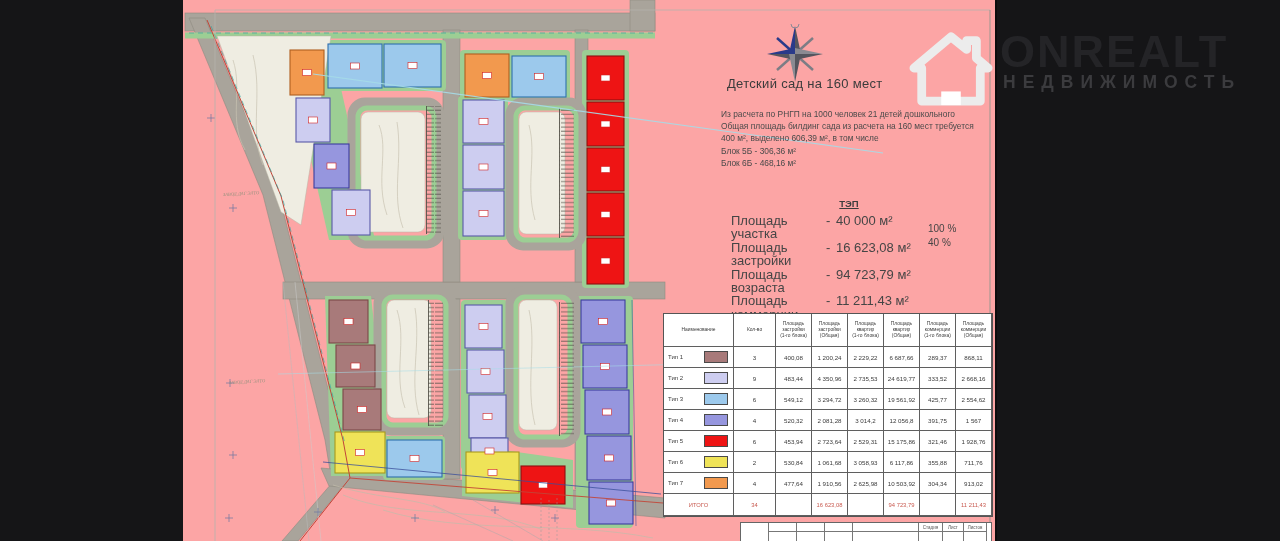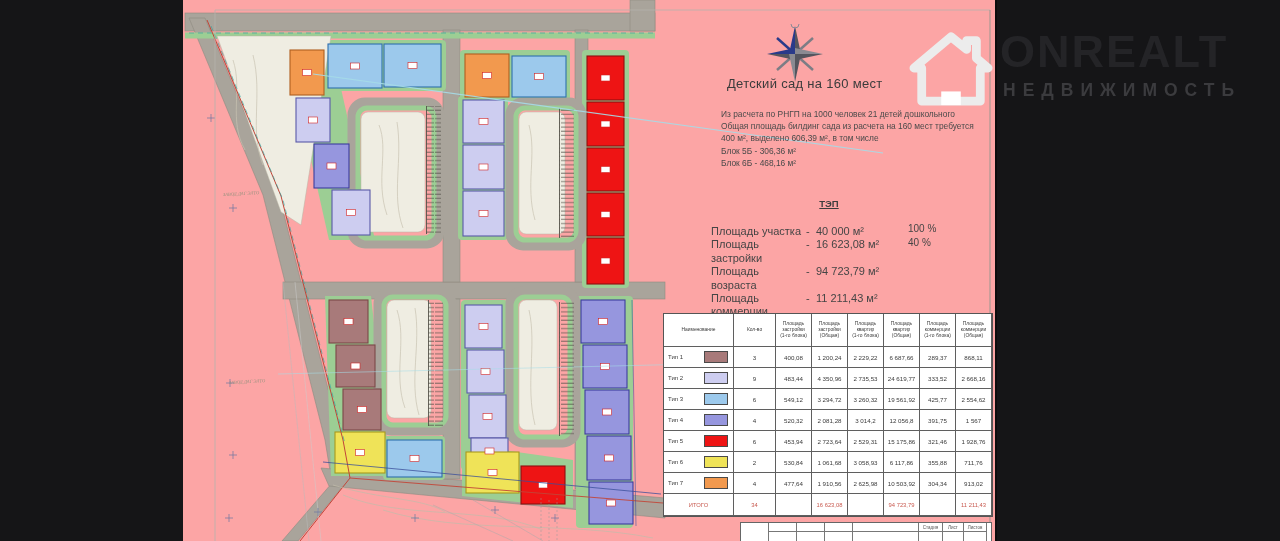--- a/index.html
+++ b/index.html
@@ -25,23 +25,23 @@
   .ring-green{fill:none;stroke:var(--green);stroke-width:5}
   .road{fill:var(--road);stroke:#8f8b81;stroke-width:0.6}
   .contour{fill:none;stroke:#c9c3b2;stroke-width:0.7}
   .squig{fill:none;stroke:#c2bcab;stroke-width:0.7}
   .bench{stroke:#6b76a0;stroke-width:0.7}
   .sitelbl{font-family:"Liberation Serif",serif;font-style:italic;font-size:4.6px;fill:#98927f}
   
   .abs{position:absolute}
   #kg-title{left:544px;top:76px;font-size:13px;color:#3b3b3b;letter-spacing:.3px;white-space:nowrap}
   #kg-text{left:538px;top:108px;width:262px;font-size:8.4px;line-height:12.2px;color:#4a4a4a}
-  #tep{left:528px;top:198px;width:260px;color:#454545}
+  #tep{left:548px;top:198px;width:260px;color:#454545}
   #tep-title{margin-left:105px;font-weight:bold;font-size:9.5px;text-decoration:underline;color:#3c3c3c;width:26px;text-align:center}
-  #tep-rows{margin-top:16px;display:grid;grid-template-columns:95px 10px auto;font-size:11px;line-height:13.4px}
+  #tep-rows{margin-top:5px;display:grid;grid-template-columns:95px 10px auto;font-size:13px;line-height:13.4px}
   #tep-pct{position:absolute;left:197px;top:24px;font-size:10px;line-height:13.6px;color:#454545}
   
   #ttable{left:480px;top:313px;width:328px;display:grid;
           grid-template-columns:70px 42px 36px 36px 36px 36px 36px 36px;
           border:1px solid #555;background:#fff;}
   #ttable > div{border-right:1px solid #5f5f5f;border-bottom:1px solid #5f5f5f;
           display:flex;align-items:center;justify-content:center;text-align:center;color:#3a3a3a;}
   .th{height:32px;font-size:4.9px;line-height:5.8px;white-space:pre-line}
   .td{height:20px;font-size:6.2px}
   .td-name{justify-content:space-between !important;padding:0 5px 0 4px;font-size:6px}
@@ -50,21 +50,21 @@
   
   #tblock{left:557px;top:522px;width:250px;height:19px;overflow:hidden;border:1px solid #666;border-bottom:none;
           display:grid;grid-template-columns:28px 28px 28px 28px 66px 24px 21px 23px;grid-template-rows:9px 10px;
           background:#fff}
   #tblock > div{border-right:1px solid #777;border-bottom:1px solid #777;font-size:4.5px;color:#555;
           display:flex;align-items:center;justify-content:center}
   .tb-wide{grid-row:1 / span 2}
   
   #logo-house{left:908px;top:27px}
   #logo-name{left:1000px;top:26px;font-size:45px;font-weight:bold;letter-spacing:2px;color:var(--logo_text);white-space:nowrap}
-  #logo-sub{left:1003px;top:80px;font-size:17.5px;font-weight:bold;letter-spacing:7px;color:var(--logo_sub);white-space:nowrap}
+  #logo-sub{left:1003px;top:72px;font-size:17.5px;font-weight:bold;letter-spacing:7px;color:var(--logo_sub);white-space:nowrap}
 </style>
 </head>
 <body>
 
 <div id="stage">
   <div id="sheet">
 
     <svg id="plan-svg" width="812" height="541" viewBox="0 0 812 541">
       <defs>
         <pattern id="comb" width="14" height="4.2" patternUnits="userSpaceOnUse">

